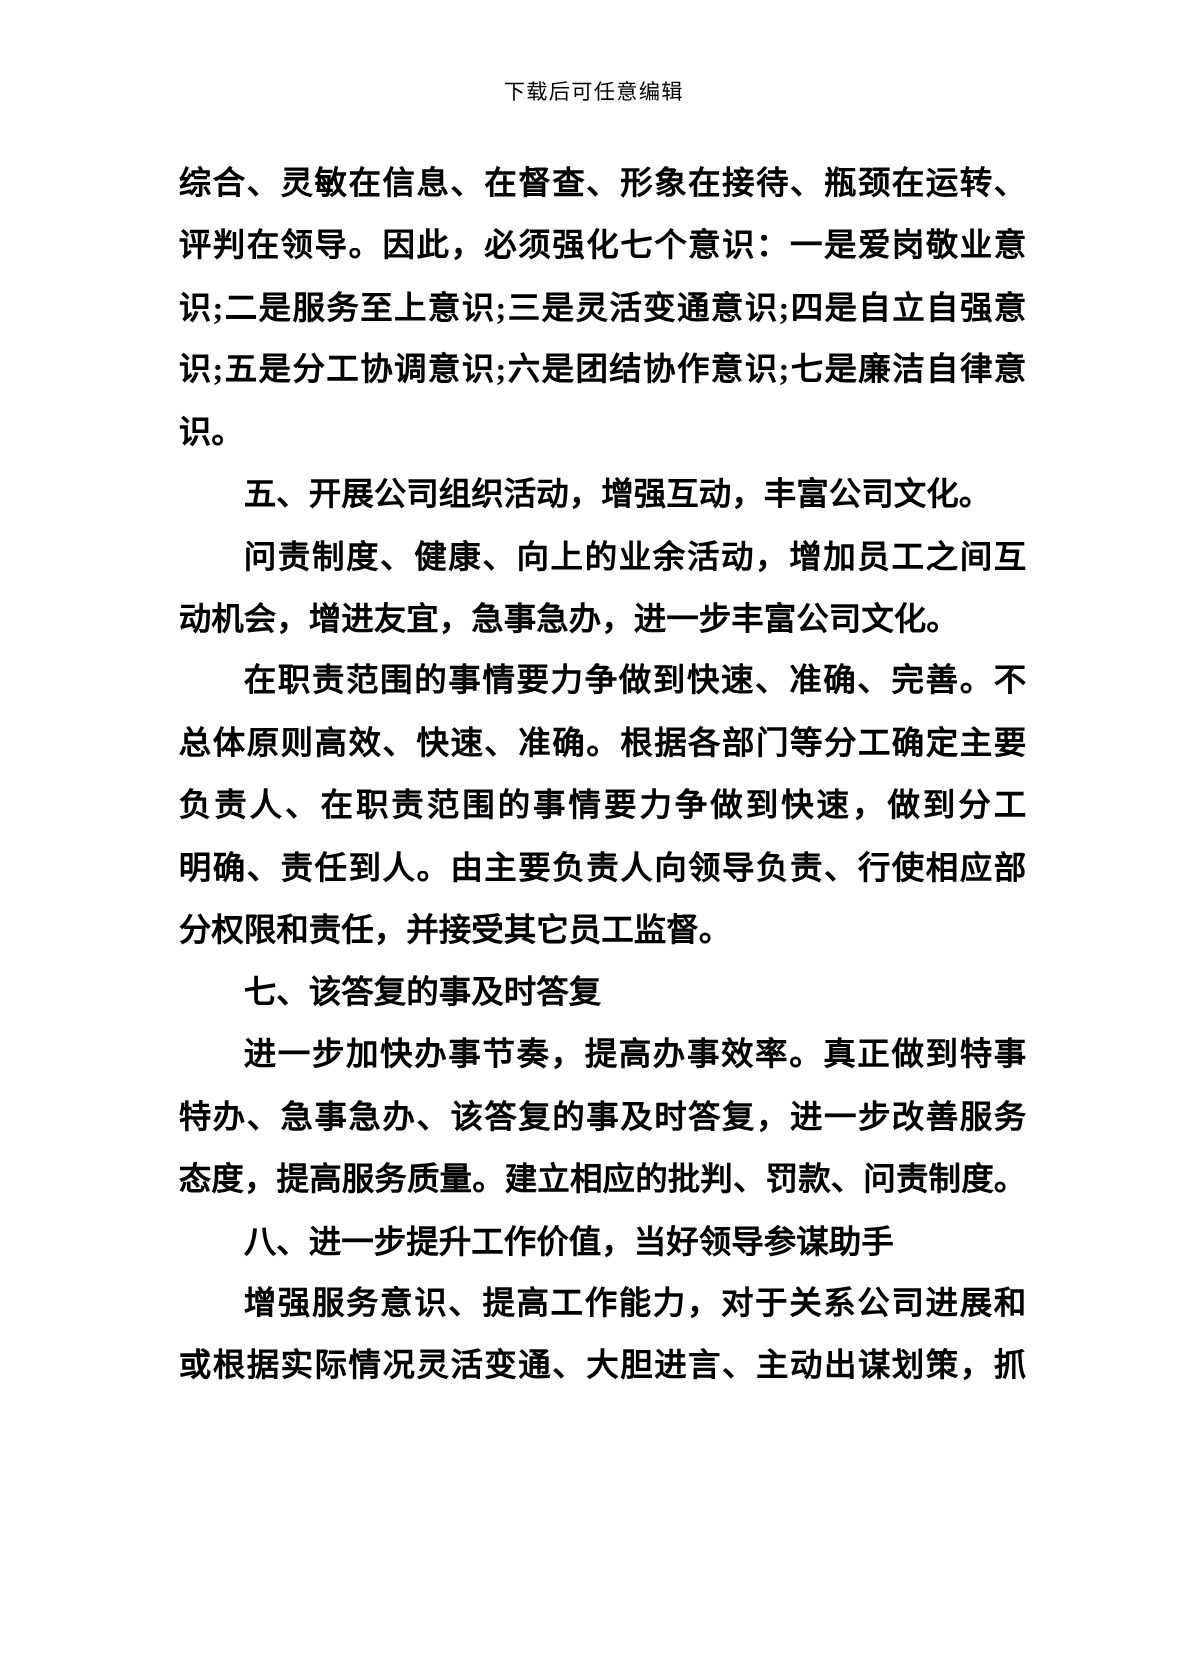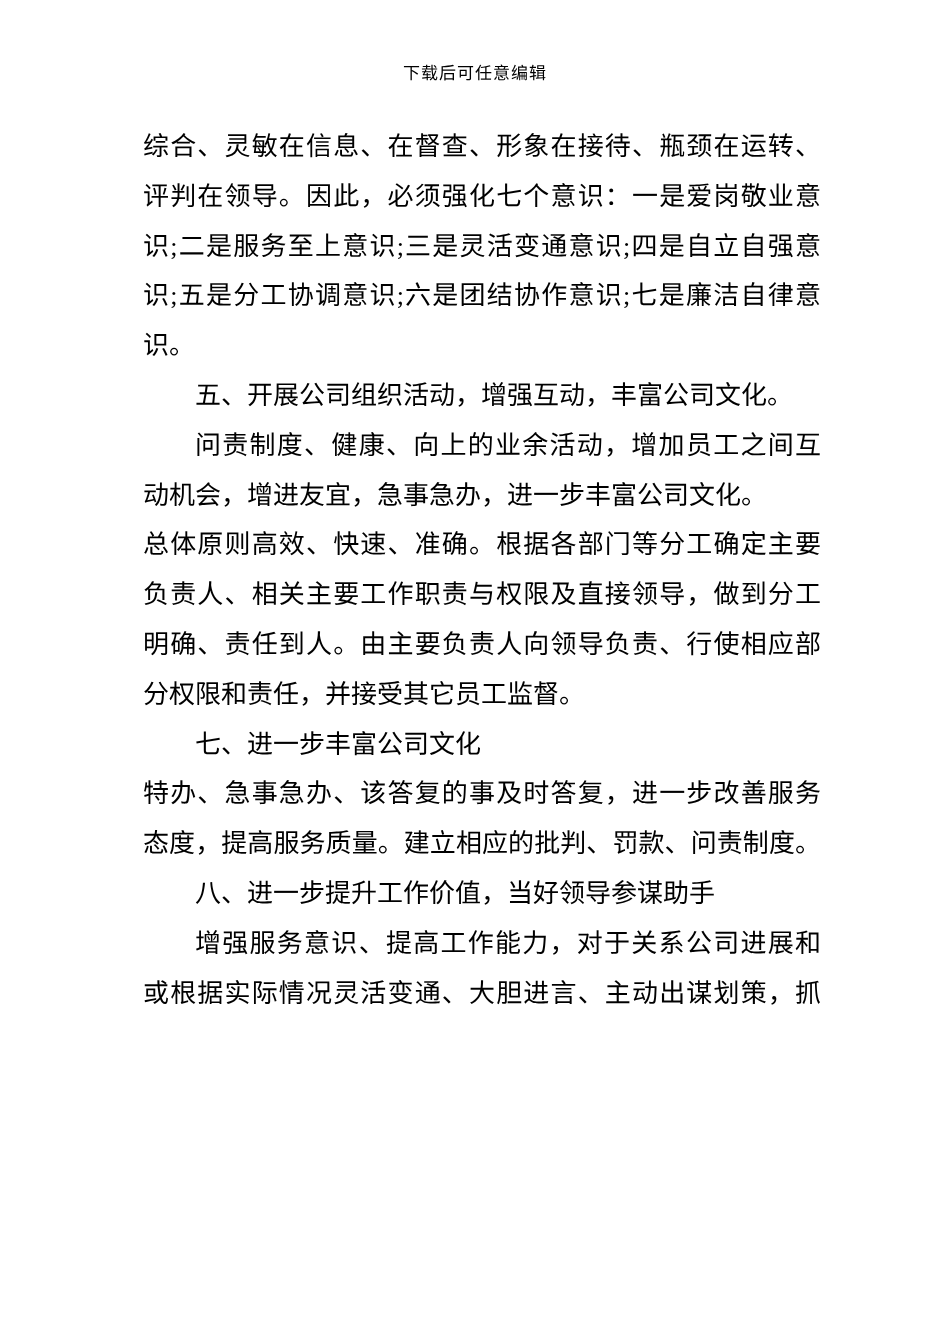--- a/index.html
+++ b/index.html
@@ -34,20 +34,21 @@
     left: 143px;
     width: 678px;
     font-size: 26px;
     color: #000000;
   }
   .line {
     height: 49.8px;
     line-height: 49.8px;
     white-space: nowrap;
     text-align: left;
+    font-weight: bold;
   }
   .line.indent {
     padding-left: 52px;
   }
   .line.fill {
     text-align: justify;
     text-align-last: justify;
     text-justify: inter-character;
   }
 </style>
@@ -59,24 +60,26 @@
 
   <div class="body-text">
       <div class="line fill">综合、灵敏在信息、在督查、形象在接待、瓶颈在运转、</div>
       <div class="line fill">评判在领导。因此，必须强化七个意识：一是爱岗敬业意</div>
       <div class="line fill">识;二是服务至上意识;三是灵活变通意识;四是自立自强意</div>
       <div class="line fill">识;五是分工协调意识;六是团结协作意识;七是廉洁自律意</div>
       <div class="line">识。</div>
       <div class="line indent">五、开展公司组织活动，增强互动，丰富公司文化。</div>
       <div class="line indent fill">问责制度、健康、向上的业余活动，增加员工之间互</div>
       <div class="line">动机会，增进友宜，急事急办，进一步丰富公司文化。</div>
+      <div class="line indent fill">在职责范围的事情要力争做到快速、准确、完善。不</div>
       <div class="line fill">总体原则高效、快速、准确。根据各部门等分工确定主要</div>
-      <div class="line fill">负责人、相关主要工作职责与权限及直接领导，做到分工</div>
+      <div class="line fill">负责人、在职责范围的事情要力争做到快速，做到分工</div>
       <div class="line fill">明确、责任到人。由主要负责人向领导负责、行使相应部</div>
       <div class="line">分权限和责任，并接受其它员工监督。</div>
-      <div class="line indent">七、进一步丰富公司文化</div>
+      <div class="line indent">七、该答复的事及时答复</div>
+      <div class="line indent fill">进一步加快办事节奏，提高办事效率。真正做到特事</div>
       <div class="line fill">特办、急事急办、该答复的事及时答复，进一步改善服务</div>
       <div class="line fill">态度，提高服务质量。建立相应的批判、罚款、问责制度。</div>
       <div class="line indent">八、进一步提升工作价值，当好领导参谋助手</div>
       <div class="line indent fill">增强服务意识、提高工作能力，对于关系公司进展和</div>
       <div class="line fill">或根据实际情况灵活变通、大胆进言、主动出谋划策，抓</div>
     </div>
 </div>
 
 </body></html>

